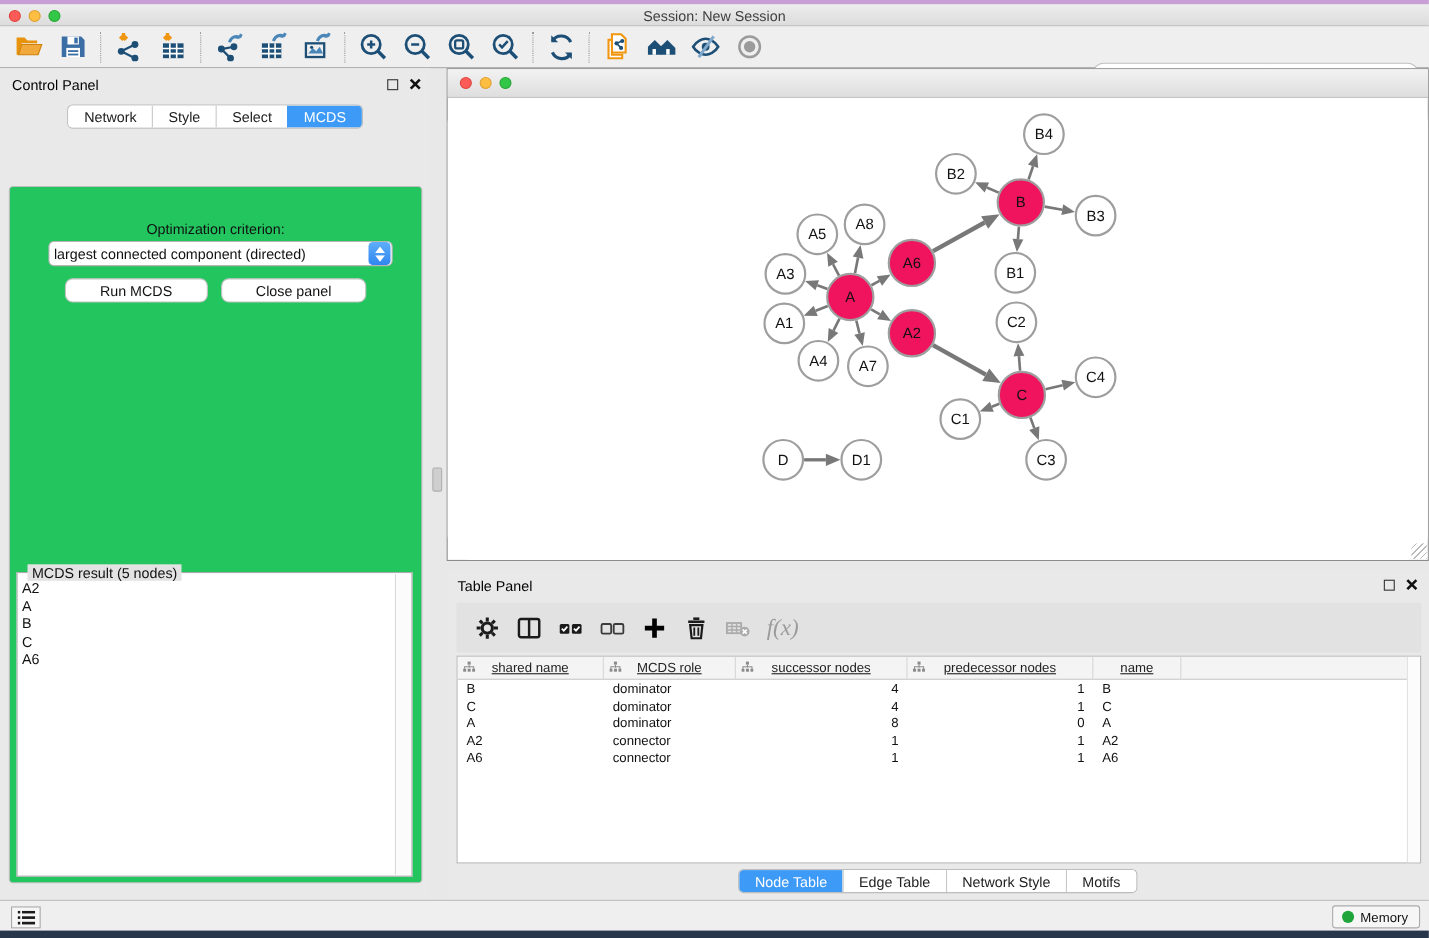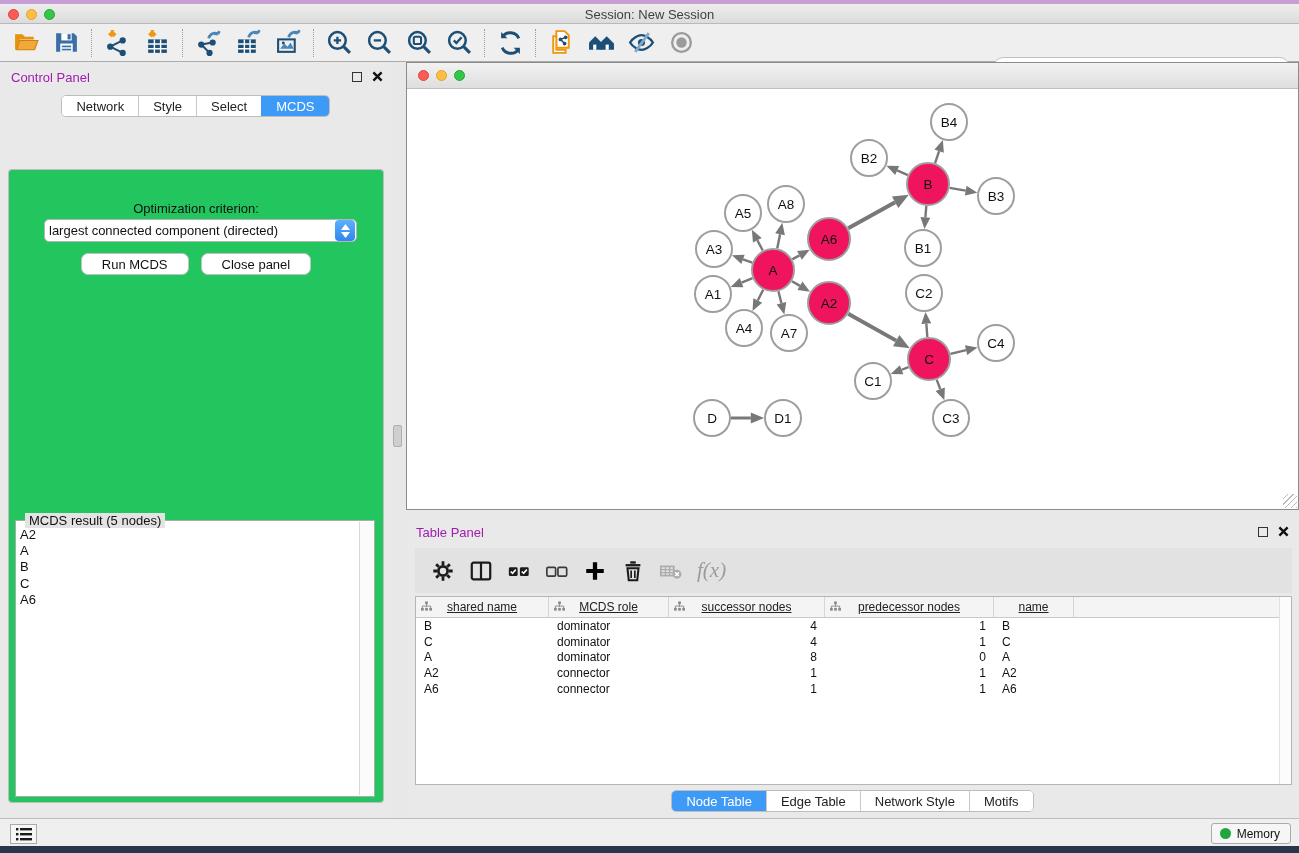--- a/index.html
+++ b/index.html
@@ -23,21 +23,21 @@
   .tbi { width:40px; height:34px; display:flex; align-items:center; justify-content:center; cursor:default; }
   .tbi svg { width:27px; height:27px; }
   .tsep { width:1px; height:28px; border-left:1px dotted #9c9c9c; margin:0 5px; }
   .searchbox { position:absolute; right:9px; top:33px; width:297px; height:21px; background:#fff;
     border:1px solid #C0C0C0; border-radius:11px; display:flex; align-items:center; padding-left:7px; }
   .searchbox input { border:none; outline:none; flex:1; font-size:12px; background:transparent; height:17px; }
 
   
   .control-panel { position:absolute; left:0; top:62px; width:391px; height:756px; background:#E9E9E9; }
   .panel-head { position:absolute; left:0; top:0; width:100%; height:28px; }
-  .panel-head .ptitle { position:absolute; left:11px; top:8px; font-size:13px; color:#a21caf; }
+  .panel-head .ptitle { position:absolute; left:11px; top:8px; font-size:13px; color:#000000; }
   .wbtns { position:absolute; right:8px; top:9px; display:flex; gap:10px; align-items:center; }
   .float-ico { width:10px; height:10px; border:1.6px solid #333; background:transparent; }
   .close-ico svg { width:11px; height:11px; display:block; }
 
   .cp-body { position:absolute; left:8px; right:7px; top:107px; bottom:15px;
     background:#22c55e; border:1px solid #BDBDBD; border-radius:4px; }
   .cp-tabs { position:absolute; left:0; top:33px; width:100%; display:flex; justify-content:center; z-index:2; }
   .tabgroup { display:flex; background:#fff; border:1px solid #BDBDBD; border-radius:5px; overflow:hidden; height:22px; }
   .tabgroup .tab { padding:0 14px; font-size:13px; color:#222; display:flex; align-items:center;
     border-left:1px solid #C8C8C8; background:#fff; }
@@ -45,21 +45,21 @@
   .tabgroup .tab.active { background:#3E9AF7; color:#fff; border-left-color:#3E9AF7; }
 
   .opt-label { position:absolute; left:0; right:0; top:31px; text-align:center; font-size:13px; color:#111; }
   .criterion { position:absolute; left:35px; top:49px; width:313px; height:23px; background:#fff;
     border:1px solid #B5B5B5; border-radius:5px; display:flex; align-items:center; }
   .criterion .val { flex:1; font-size:13px; padding-left:4px; color:#111; white-space:nowrap; overflow:hidden; }
   .criterion .step { width:20px; height:21px; margin-right:1px; border-radius:4px;
     background:linear-gradient(#5FAFFC,#2F86EE); display:flex; flex-direction:column; align-items:center; justify-content:center; gap:2px; }
   .criterion .step svg { display:block; }
   .btnrow { position:absolute; left:0; top:83px; width:100%; display:flex; justify-content:center; gap:12px; }
-  .pushbtn { height:22px; padding:0 20px; background:#fff; border:1px solid #C2C2C2; border-radius:7px;
+  .pushbtn { height:22px; padding:0 31px; background:#fff; border:1px solid #C2C2C2; border-radius:7px;
     font-size:13px; color:#111; display:flex; align-items:center; }
 
   .mcds-box { position:absolute; left:6px; right:8px; top:350px; bottom:5px;
     border:1px solid #AAAAAA; background:#fff; }
   .mcds-legend { position:absolute; left:9px; top:-8px; background:#E3E3E3; padding:0 4px; font-size:13px; color:#111; }
   .mcds-list { position:absolute; left:2px; top:6px; right:16px; bottom:2px; overflow:hidden; }
   .mcds-item { font-size:13px; color:#111; line-height:16.2px; padding-left:2px; }
   .mcds-scroll { position:absolute; top:1px; bottom:1px; right:1px; width:14px; background:#FBFBFB; border-left:1px solid #D8D8D8; }
 
   .split-handle { position:absolute; left:393px; top:425px; width:9px; height:22px;

